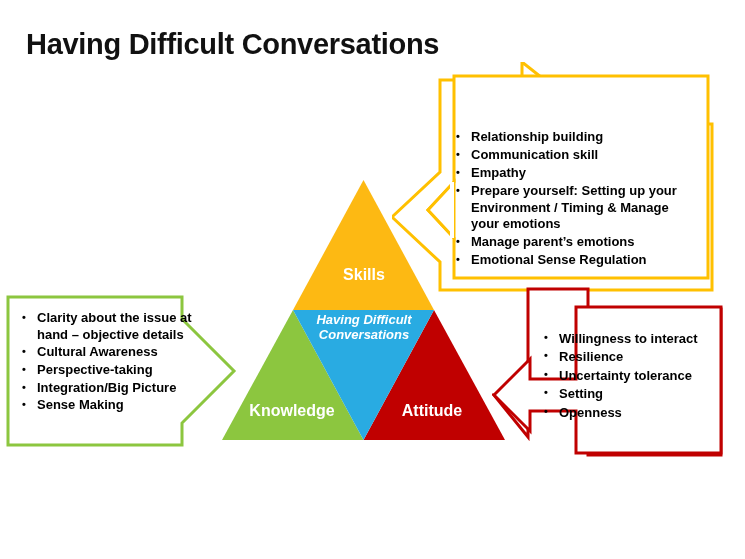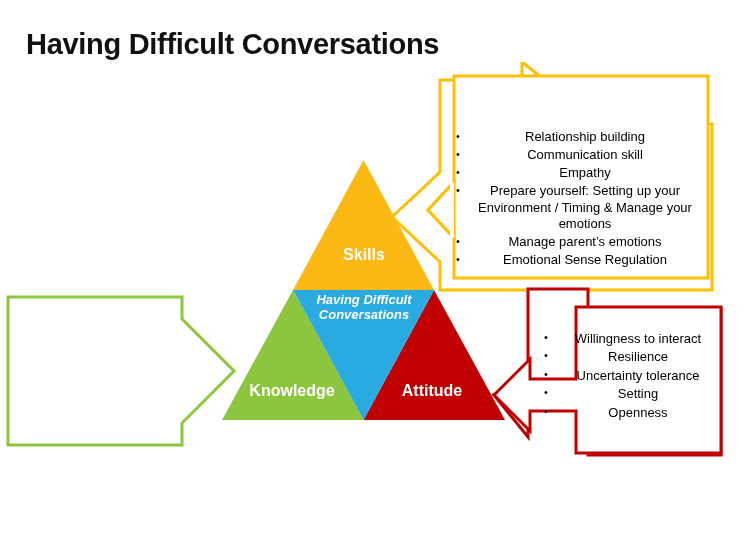--- a/index.html
+++ b/index.html
@@ -32,21 +32,21 @@
     font-weight: bold;
     letter-spacing: -0.3px;
     color: #111111;
     white-space: nowrap;
   }
 
   
   .triangle-wrap {
     position: absolute;
     left: 222px;
-    top: 160px;
+    top: 180px;
     width: 283px;
     height: 262px;
   }
   .triangle-wrap svg {
     display: block;
   }
   .tri-label {
     position: absolute;
     font-weight: bold;
     color: #ffffff;
@@ -88,22 +88,21 @@
     position: absolute;
     left: 0;
     top: 0;
     display: block;
   }
   .callout-list {
     position: absolute;
     margin: 0;
     padding: 0;
     list-style: none;
-    font-weight: normal;
-    text-align: center;
+    font-weight: bold;
   }
   .callout-list li {
     position: relative;
     padding-left: 17px;
     margin-bottom: 1px;
   }
   .callout-list li:before {
     content: "•";
     position: absolute;
     left: 2px;
@@ -227,20 +226,27 @@
       <li>Prepare yourself: Setting up your Environment / Timing &amp; Manage your emotions</li>
       <li>Manage parent’s emotions</li>
       <li>Emotional Sense Regulation</li>
     </ul>
   </div>
 
   <div class="callout" id="callout-knowledge">
     <svg width="232" height="152" viewBox="0 0 232 152" xmlns="http://www.w3.org/2000/svg">
       <polygon points="2,2 176,2 176,24 228,76 176,128 176,150 2,150" fill="#ffffff" stroke="#8CC63F" stroke-width="3"></polygon>
     </svg>
+    <ul class="callout-list">
+      <li>Clarity about the issue at hand – objective details</li>
+      <li>Cultural Awareness</li>
+      <li>Perspective-taking</li>
+      <li>Integration/Big Picture</li>
+      <li>Sense Making</li>
+    </ul>
   </div>
 
   <div class="callout" id="callout-attitude">
     <svg width="231" height="170" viewBox="0 0 231 170" xmlns="http://www.w3.org/2000/svg">
       <polygon points="2,108 36,108 36,2 96,2 96,22 229,22 229,168 96,168 96,108 36,108 36,150" fill="#ffffff" stroke="#C00000" stroke-width="3"></polygon>
 
       <polygon points="2,108 38,72 38,92 84,92 84,20 229,20 229,166 84,166 84,124 38,124 38,144" fill="#ffffff" stroke="#C00000" stroke-width="3"></polygon>
 
       <polyline points="84,20 84,2 150,2" fill="none" stroke="#ffffff" stroke-width="0"></polyline>
     </svg>

